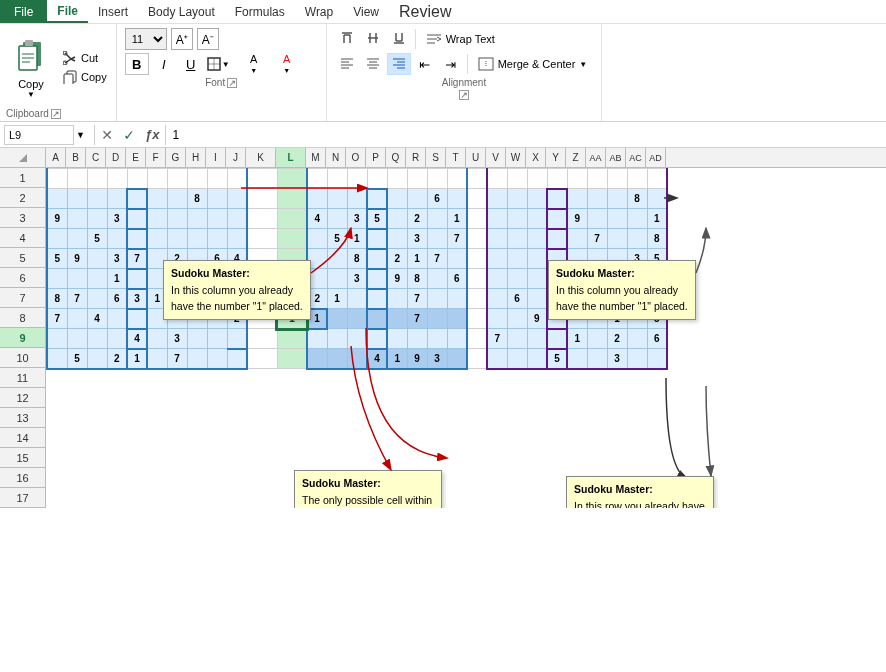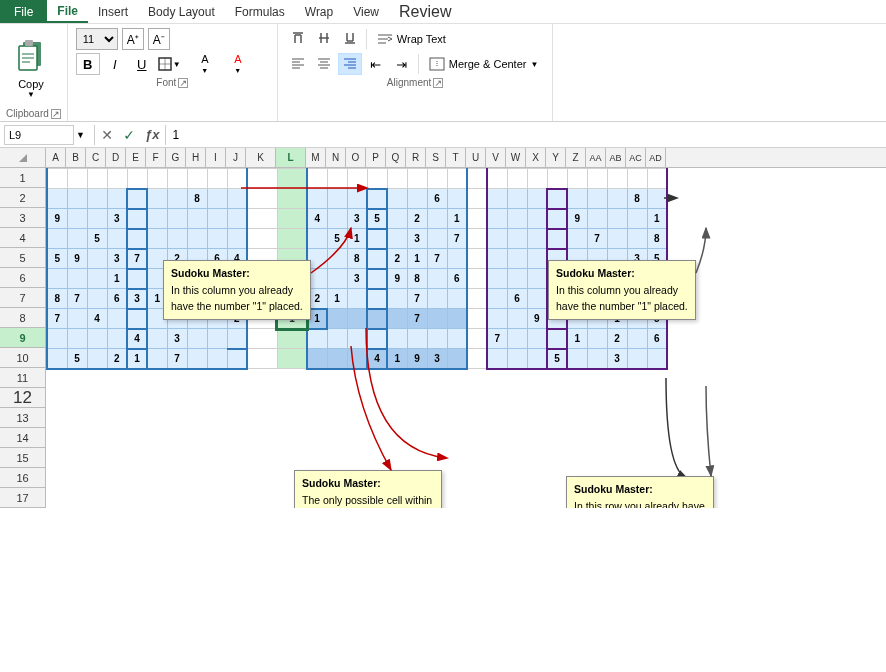--- a/index.html
+++ b/index.html
@@ -30,20 +30,37 @@
             <rect x="4" y="8" width="18" height="24" rx="1" fill="white" stroke="#217346" stroke-width="1.5"></rect>
             <rect x="10" y="2" width="8" height="6" rx="1" fill="#aaa"></rect>
             <line x1="7" y1="16" x2="19" y2="16" stroke="#217346" stroke-width="1"></line>
             <line x1="7" y1="20" x2="19" y2="20" stroke="#217346" stroke-width="1"></line>
             <line x1="7" y1="24" x2="15" y2="24" stroke="#217346" stroke-width="1"></line>
           </svg>
         </div>
         <span style="font-size:11px;">Copy</span>
         <span style="font-size:8px;">▼</span>
       </div>
+      <div style="display:flex; flex-direction:column; gap:3px; justify-content:center;">
+        <div style="display:flex; align-items:center; gap:4px; cursor:pointer; padding:1px 3px; font-size:11px;">
+          <svg width="14" height="14" viewBox="0 0 14 14">
+              <path d="M2,2 L8,8 M2,12 L8,8 M8,8 L12,6 M8,8 L12,10" stroke="#333" stroke-width="1.5" fill="none"></path>
+              <circle cx="2" cy="2" r="2" fill="none" stroke="#333" stroke-width="1"></circle>
+              <circle cx="2" cy="12" r="2" fill="none" stroke="#333" stroke-width="1"></circle>
+            </svg>
+          <span>Cut</span>
+        </div>
+        <div style="display:flex; align-items:center; gap:4px; cursor:pointer; padding:1px 3px; font-size:11px;">
+          <svg width="14" height="14" viewBox="0 0 14 14">
+              <rect x="4" y="1" width="9" height="11" rx="1" fill="none" stroke="#333" stroke-width="1"></rect>
+              <rect x="1" y="4" width="9" height="11" rx="1" fill="white" stroke="#333" stroke-width="1"></rect>
+            </svg>
+          <span>Copy</span>
+        </div>
+      </div>
     </div>
     <div style="font-size:10px; color:#666; text-align:center; padding-top:2px; display:flex; align-items:center; gap:2px;">
       <span>Clipboard</span>
       <span style="font-size:9px; border:1px solid #999; width:10px; height:10px; display:inline-flex; align-items:center; justify-content:center;">↗</span>
     </div>
   </div>
 
   <div style="display:flex; flex-direction:column; padding:4px 8px 2px; border-right:1px solid #e0e0e0; min-width:210px;">
     <div style="display:flex; align-items:center; gap:4px; margin-bottom:3px;">
       <select style="height:22px; border:1px solid #ababab; font-size:11px; padding:0 2px; width:42px;">
@@ -149,21 +166,21 @@
       <div style="width:1px; height:20px; background:#ddd; margin:0 2px;"></div>
       <div style="display:flex; align-items:center; gap:4px; padding:2px 6px; cursor:pointer; font-size:11px; white-space:nowrap;">
         <svg width="16" height="14" viewBox="0 0 16 14">
             <rect x="1" y="1" width="14" height="12" fill="none" stroke="#555" stroke-width="1"></rect>
             <line x1="8" y1="4" x2="8" y2="10" stroke="#555" stroke-width="1" stroke-dasharray="1,1"></line>
           </svg>
         <span>Merge &amp; Center</span>
         <span style="font-size:8px;">▼</span>
       </div>
     </div>
-    <div style="font-size:10px; color:#666; text-align:center; padding-top:2px; display:flex; align-items:center; gap:2px; justify-content:center;">
+    <div style="font-size:10px; color:#666; text-align:center; padding-top:2px; display:flex; align-items:center; gap:2px; justify-content:center;flex-direction:column;">
       <span>Alignment</span>
       <span style="font-size:9px; border:1px solid #999; width:10px; height:10px; display:inline-flex; align-items:center; justify-content:center;">↗</span>
     </div>
   </div>
 
 </div>
 
 <div style="display:flex; align-items:center; height:26px; border-bottom:1px solid #d0d0d0; padding:0 4px; gap:2px; background:#fff;">
   <div style="display:flex; align-items:center; width:88px;">
     <div style="width:70px; height:20px; border:1px solid #ccc; font-size:11px; padding:0 4px; display:flex; align-items:center;">
@@ -228,21 +245,21 @@
       <div style="height:20px; border-bottom:1px solid #bbb; border-right:1px solid #bbb; display:flex; align-items:center; justify-content:center; font-size:11px; color:#333;">2</div>
       <div style="height:20px; border-bottom:1px solid #bbb; border-right:1px solid #bbb; display:flex; align-items:center; justify-content:center; font-size:11px; color:#333;">3</div>
       <div style="height:20px; border-bottom:1px solid #bbb; border-right:1px solid #bbb; display:flex; align-items:center; justify-content:center; font-size:11px; color:#333;">4</div>
       <div style="height:20px; border-bottom:1px solid #bbb; border-right:1px solid #bbb; display:flex; align-items:center; justify-content:center; font-size:11px; color:#333;">5</div>
       <div style="height:20px; border-bottom:1px solid #bbb; border-right:1px solid #bbb; display:flex; align-items:center; justify-content:center; font-size:11px; color:#333;">6</div>
       <div style="height:20px; border-bottom:1px solid #bbb; border-right:1px solid #bbb; display:flex; align-items:center; justify-content:center; font-size:11px; color:#333;">7</div>
       <div style="height:20px; border-bottom:1px solid #bbb; border-right:1px solid #bbb; display:flex; align-items:center; justify-content:center; font-size:11px; color:#333;">8</div>
       <div style="height:20px; border-bottom:1px solid #bbb; border-right:1px solid #bbb; display:flex; align-items:center; justify-content:center; font-size:11px; color:#217346; font-weight:bold; background:#c6efce;">9</div>
       <div style="height:20px; border-bottom:1px solid #bbb; border-right:1px solid #bbb; display:flex; align-items:center; justify-content:center; font-size:11px; color:#333;">10</div>
       <div style="height:20px; border-bottom:1px solid #bbb; border-right:1px solid #bbb; display:flex; align-items:center; justify-content:center; font-size:11px; color:#333;">11</div>
-      <div style="height:20px; border-bottom:1px solid #bbb; border-right:1px solid #bbb; display:flex; align-items:center; justify-content:center; font-size:17px; color:#333;">12</div>
+      <div style="height:20px; border-bottom:1px solid #bbb; border-right:1px solid #bbb; display:flex; align-items:center; justify-content:center; font-size:11px; color:#333;">12</div>
       <div style="height:20px; border-bottom:1px solid #bbb; border-right:1px solid #bbb; display:flex; align-items:center; justify-content:center; font-size:11px; color:#333;">13</div>
       <div style="height:20px; border-bottom:1px solid #bbb; border-right:1px solid #bbb; display:flex; align-items:center; justify-content:center; font-size:11px; color:#333;">14</div>
       <div style="height:20px; border-bottom:1px solid #bbb; border-right:1px solid #bbb; display:flex; align-items:center; justify-content:center; font-size:11px; color:#333;">15</div>
       <div style="height:20px; border-bottom:1px solid #bbb; border-right:1px solid #bbb; display:flex; align-items:center; justify-content:center; font-size:11px; color:#333;">16</div>
       <div style="height:20px; border-bottom:1px solid #bbb; border-right:1px solid #bbb; display:flex; align-items:center; justify-content:center; font-size:11px; color:#333;">17</div>
     </div>
 
     <div style="flex:1; overflow:hidden; position:relative;">
 
       <svg style="position:absolute; top:0; left:0; width:100%; height:100%; pointer-events:none; z-index:200;">

